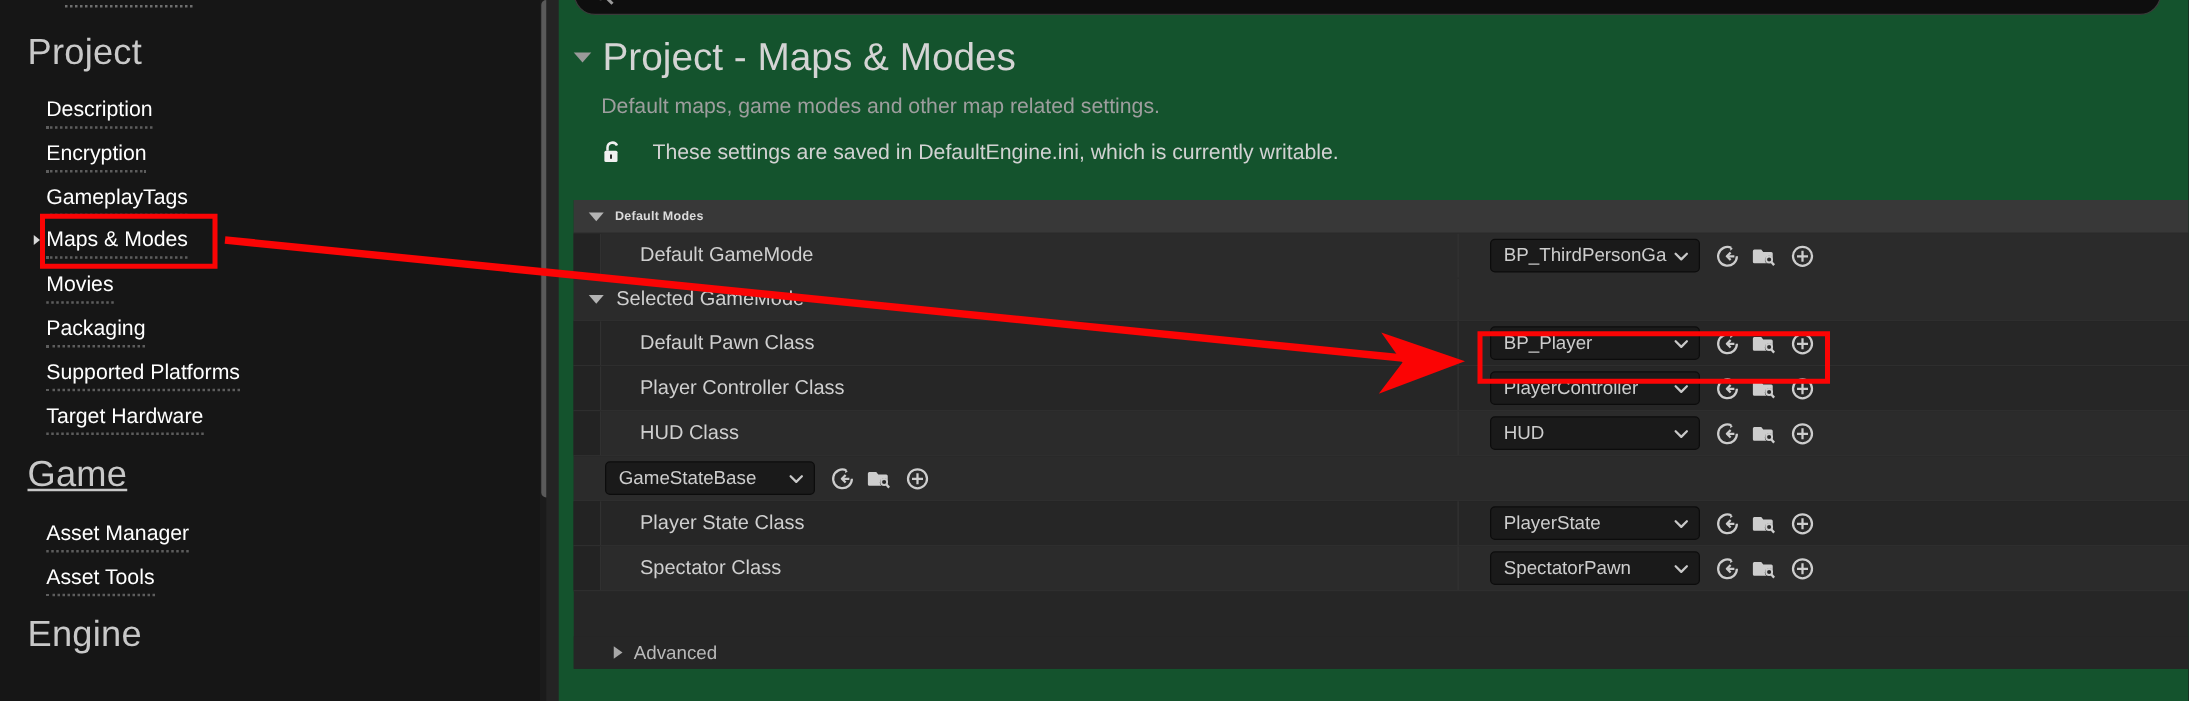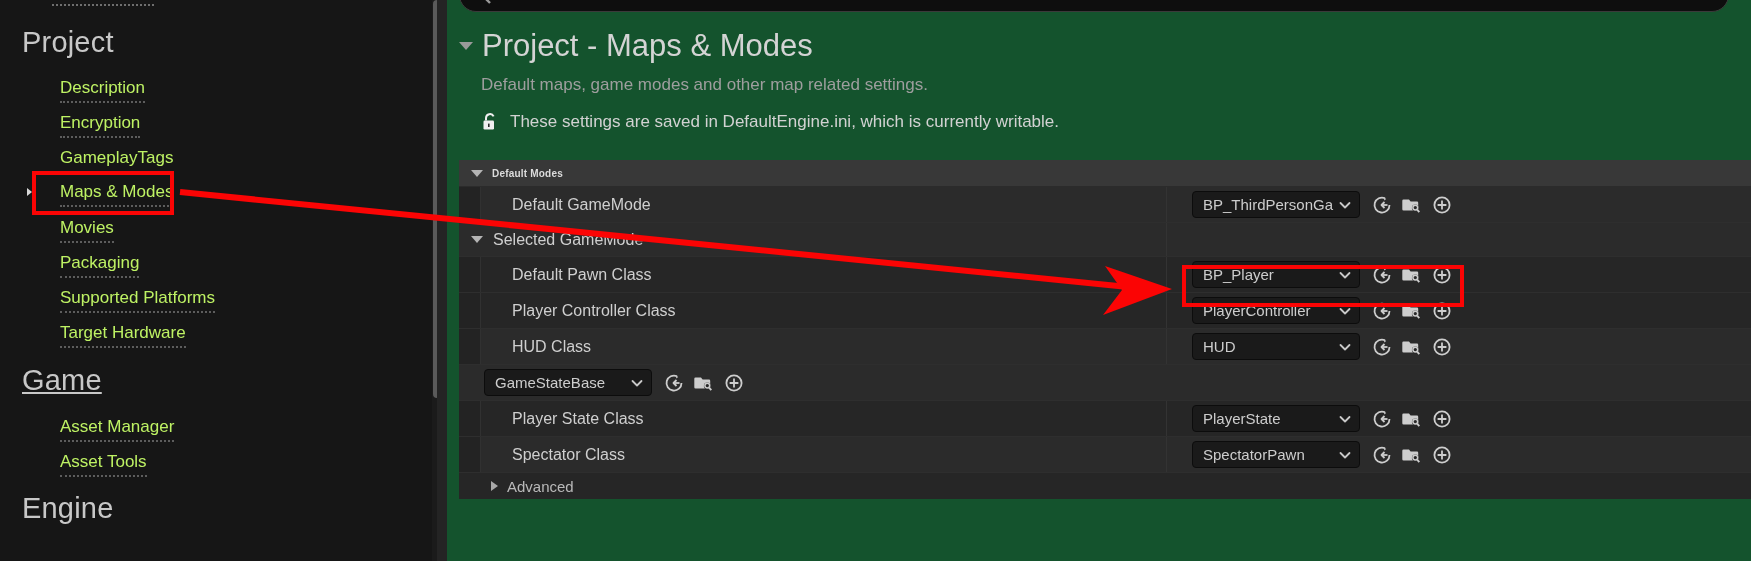--- a/index.html
+++ b/index.html
@@ -51,23 +51,23 @@
     color: #c8c8c8;
     font-weight: 400;
     letter-spacing: .2px;
   }
   .sb-title-project { position: absolute; top: 26px; left: 22px; }
   .sb-title-game    { position: absolute; top: 364px; left: 22px; text-decoration: underline; }
   .sb-title-engine  { position: absolute; top: 492px; left: 22px; }
 
   .sb-item {
     position: absolute;
-    left: 60px;
+    left: 37px;
     font-size: 17px;
-    color: #bef264;
+    color: #ffffff;
     white-space: nowrap;
     padding-bottom: 3px;
     border-bottom: 2px dotted #5d5d5d;
     cursor: pointer;
   }
 
   .sb-expander {
     position: absolute;
     left: 24px;
     width: 12px; height: 12px;
@@ -154,20 +154,21 @@
     margin-left: 22px;
     margin-top: 11px;
     font-size: 17px;
     color: #9e9e9e;
   }
   .page-note {
     margin-left: 22px;
     margin-top: 17px;
     display: flex;
     align-items: center;
+    gap: 12px;
   }
   .page-note .lock-ico { width: 18px; height: 20px; flex: 0 0 18px; }
   .page-note .note-txt {
     margin-left: 11px;
     font-size: 17px;
     color: #d2d2d2;
     white-space: nowrap;
   }
 
   
@@ -297,20 +298,21 @@
     flex: 0 0 22px;
     color: #cdcdcd;
   }
   .act-ico svg { display: block; }
 
   .adv-row {
     height: 26px;
     display: flex; align-items: center;
     padding-left: 32px;
     background: #262626;
+    margin-top: 36px;
   }
   .adv-row .atri {
     width: 0; height: 0;
     border-top: 5px solid transparent;
     border-bottom: 5px solid transparent;
     border-left: 7px solid #a8a8a8;
     margin-right: 9px;
   }
   .adv-row .alabel { font-size: 15px; color: #b9b9b9; }
 </style>

